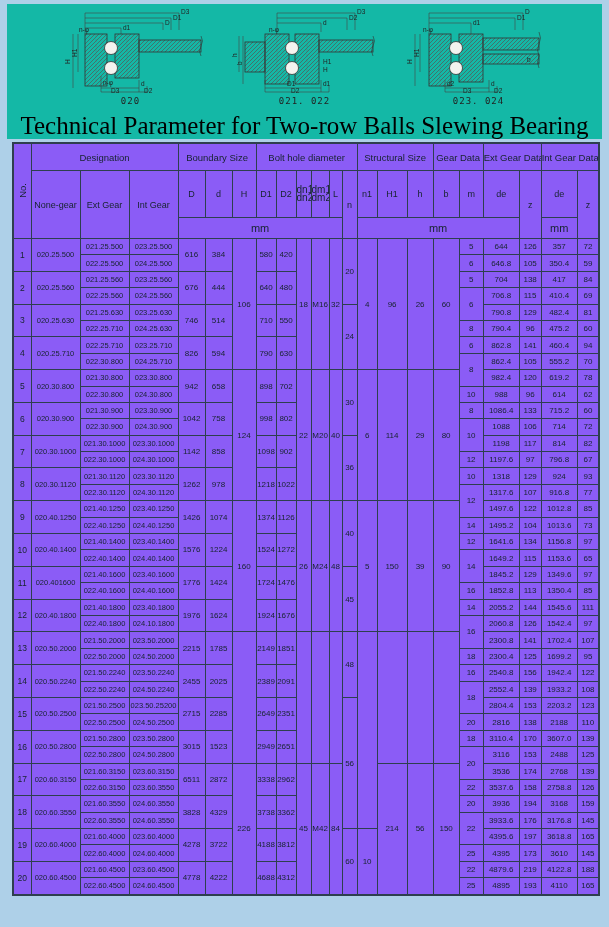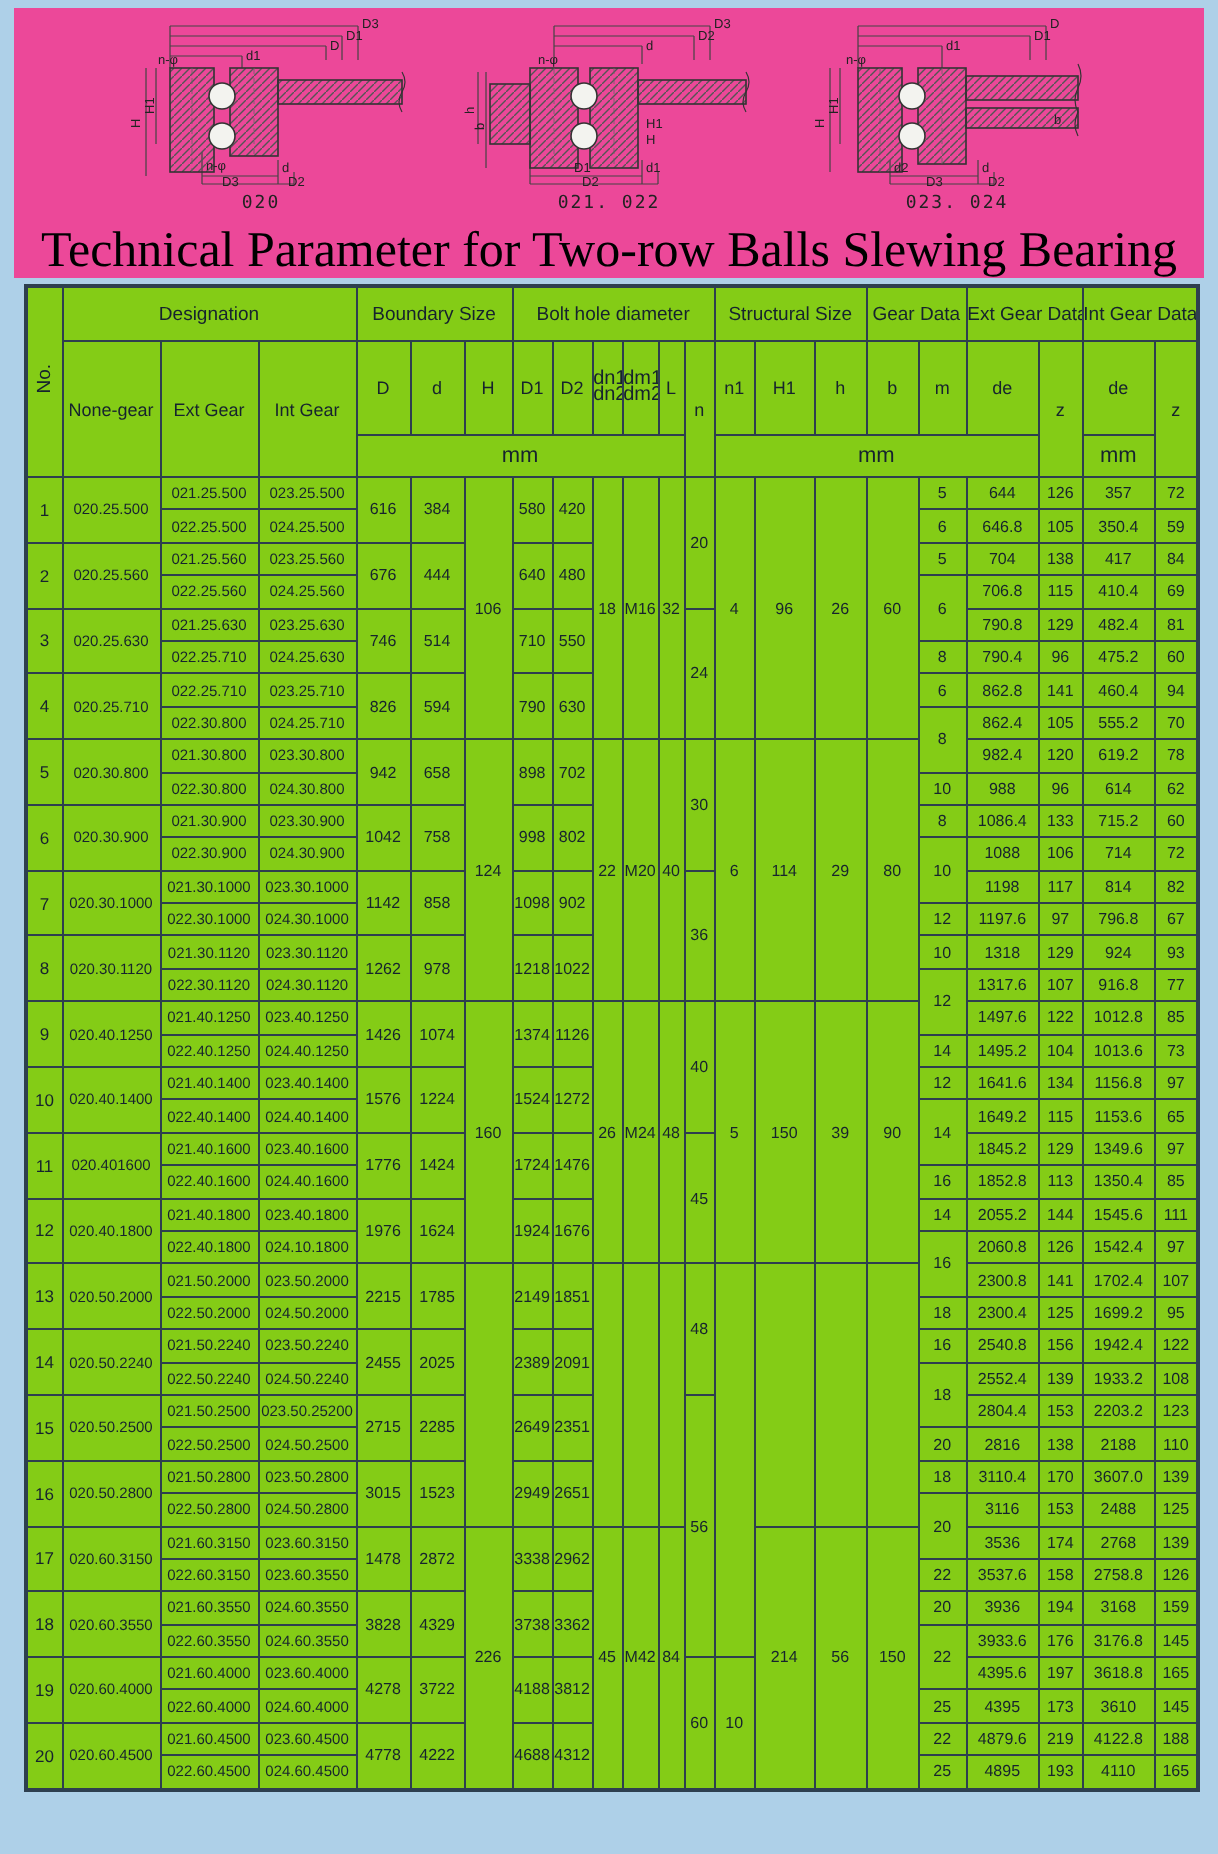--- a/index.html
+++ b/index.html
@@ -6,21 +6,21 @@
   body{
     width:609px;height:927px;
     background:#aed0e8;
     font-family:"Liberation Sans",sans-serif;
     color:#16232e;
     overflow:hidden;
     position:relative;
   }
   .top-band{
     position:absolute;left:7px;top:4px;width:595px;height:135px;
-    background:#ec4899;
+    background:#14b8a6;
   }
   .diagrams{
     position:absolute;left:0;top:2px;width:595px;height:95px;
     display:flex;justify-content:center;align-items:flex-start;gap:14px;
   }
   .diag-wrap{position:relative;}
   .diag-caption{
     text-align:center;font-family:"DejaVu Sans Mono",monospace;
     font-size:9px;color:#222;margin-top:-2px;letter-spacing:1px;
   }
@@ -30,21 +30,21 @@
     font-family:"Liberation Serif",serif;
     font-size:25px;color:#000;
   }
   .table-zone{
     position:absolute;left:12px;top:142px;width:586px;
   }
   table.params{
     border-collapse:collapse;
     table-layout:fixed;
     width:586px;
-    background:#84cc16;
+    background:#8b5cf6;
     border:2px solid #2e3f4f;
   }
   table.params th, table.params td{
     border:1px solid #2e3f4f;
     padding:0;
     text-align:center;
     vertical-align:middle;
     overflow:hidden;
     white-space:nowrap;
   }
@@ -673,21 +673,21 @@
           <td>3116</td>
           <td>153</td>
           <td>2488</td>
           <td>125</td>
         </tr>
         <tr>
           <td rowspan="2" class="c-no">17</td>
           <td rowspan="2" class="c-des">020.60.3150</td>
           <td class="c-des">021.60.3150</td>
           <td class="c-des">023.60.3150</td>
-          <td rowspan="2">1478</td>
+          <td rowspan="2">6511</td>
           <td rowspan="2">2872</td>
           <td rowspan="8">226</td>
           <td rowspan="2">3338</td>
           <td rowspan="2">2962</td>
           <td rowspan="8">45</td>
           <td rowspan="8">M42</td>
           <td rowspan="8">84</td>
           <td rowspan="8">214</td>
           <td rowspan="8">56</td>
           <td rowspan="8">150</td>

